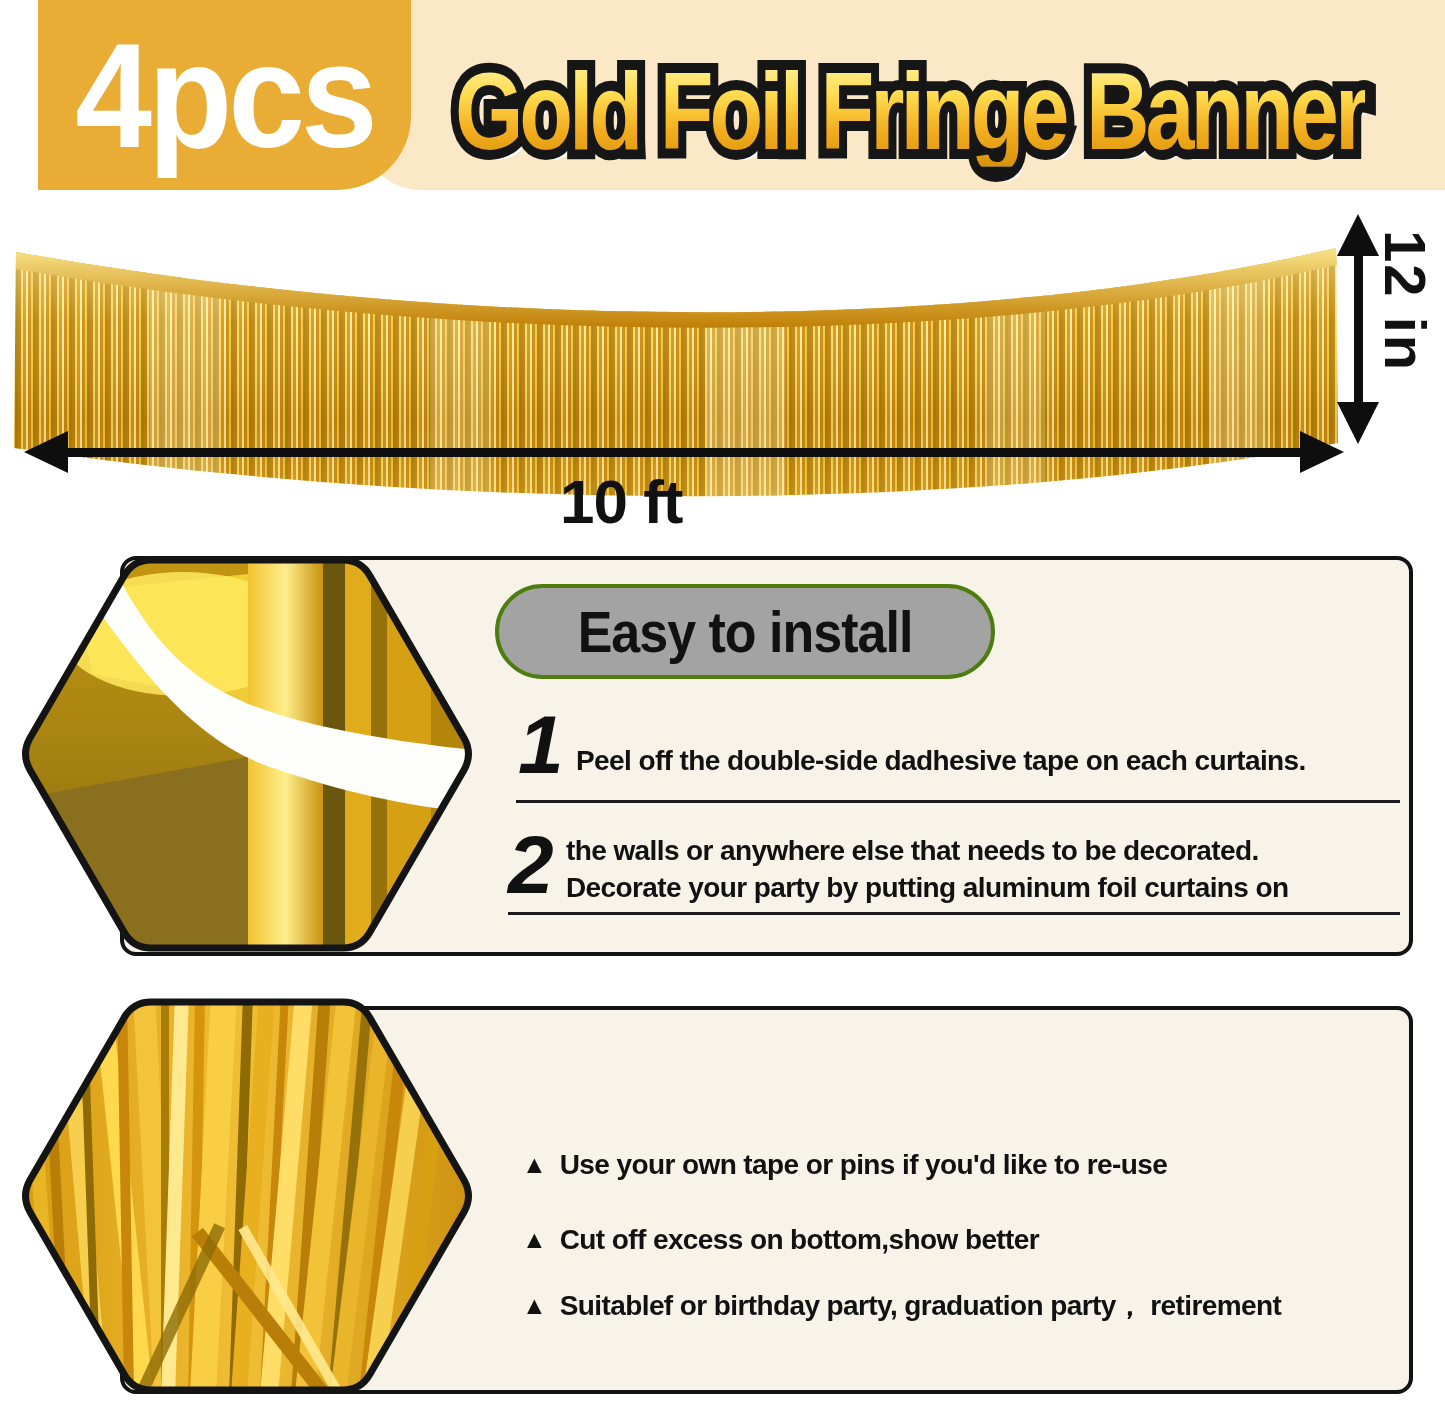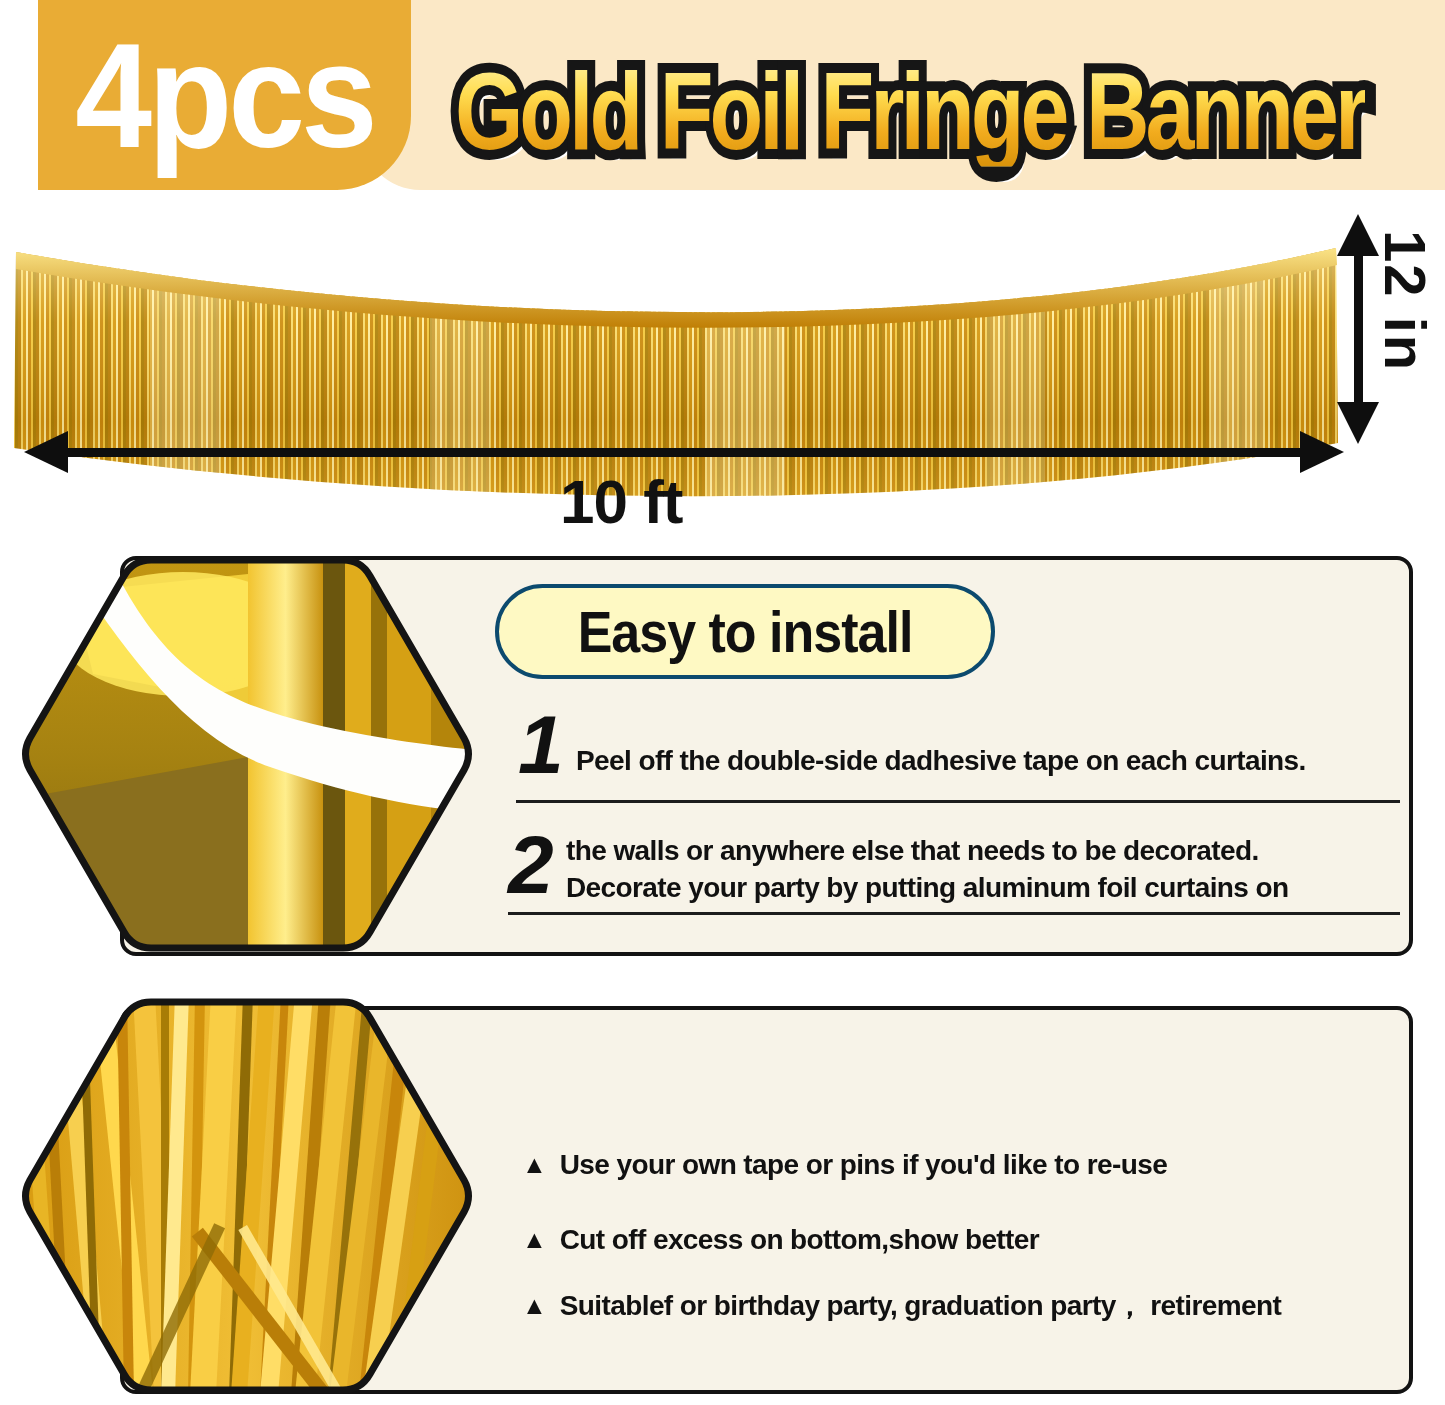--- a/index.html
+++ b/index.html
@@ -37,21 +37,21 @@
   .width-label{position:absolute;left:560px;top:466px;width:330px;
                font-size:62px;font-weight:bold;letter-spacing:-1px;}
   .height-label{position:absolute;left:1372px;top:230px;height:230px;display:flex;align-items:center;
                 writing-mode:vertical-rl;font-size:58px;font-weight:bold;letter-spacing:2px;}
 
   
   .panel{position:absolute;left:120px;width:1293px;background:#F7F3E8;border:4px solid #121212;
          border-radius:16px;box-sizing:border-box;}
   .panel-1{top:556px;height:400px;}
   .panel-2{top:1006px;height:388px;}
-  .pill{position:absolute;background:#fef9c3;border:4px solid #0c4a6e;border-radius:50px;
+  .pill{position:absolute;background:#a3a3a3;border:4px solid #4d7c0f;border-radius:50px;
         display:flex;align-items:center;justify-content:center;box-sizing:border-box;}
   .pill-text{font-size:52px;font-weight:bold;letter-spacing:-1px;transform:scaleY(1.12);white-space:nowrap;}
   .pill-1{left:495px;top:584px;width:500px;height:95px;}
   .pill-2{left:528px;top:1030px;width:478px;height:95px;}
 
   .step-num{position:absolute;font-size:82px;font-weight:bold;font-style:italic;line-height:0.95;}
   .lines{position:absolute;}
   .line{display:block;font-size:28px;font-weight:bold;letter-spacing:-0.6px;line-height:37px;white-space:nowrap;}
   .rule{position:absolute;height:3px;background:#1c1c1c;}
 

